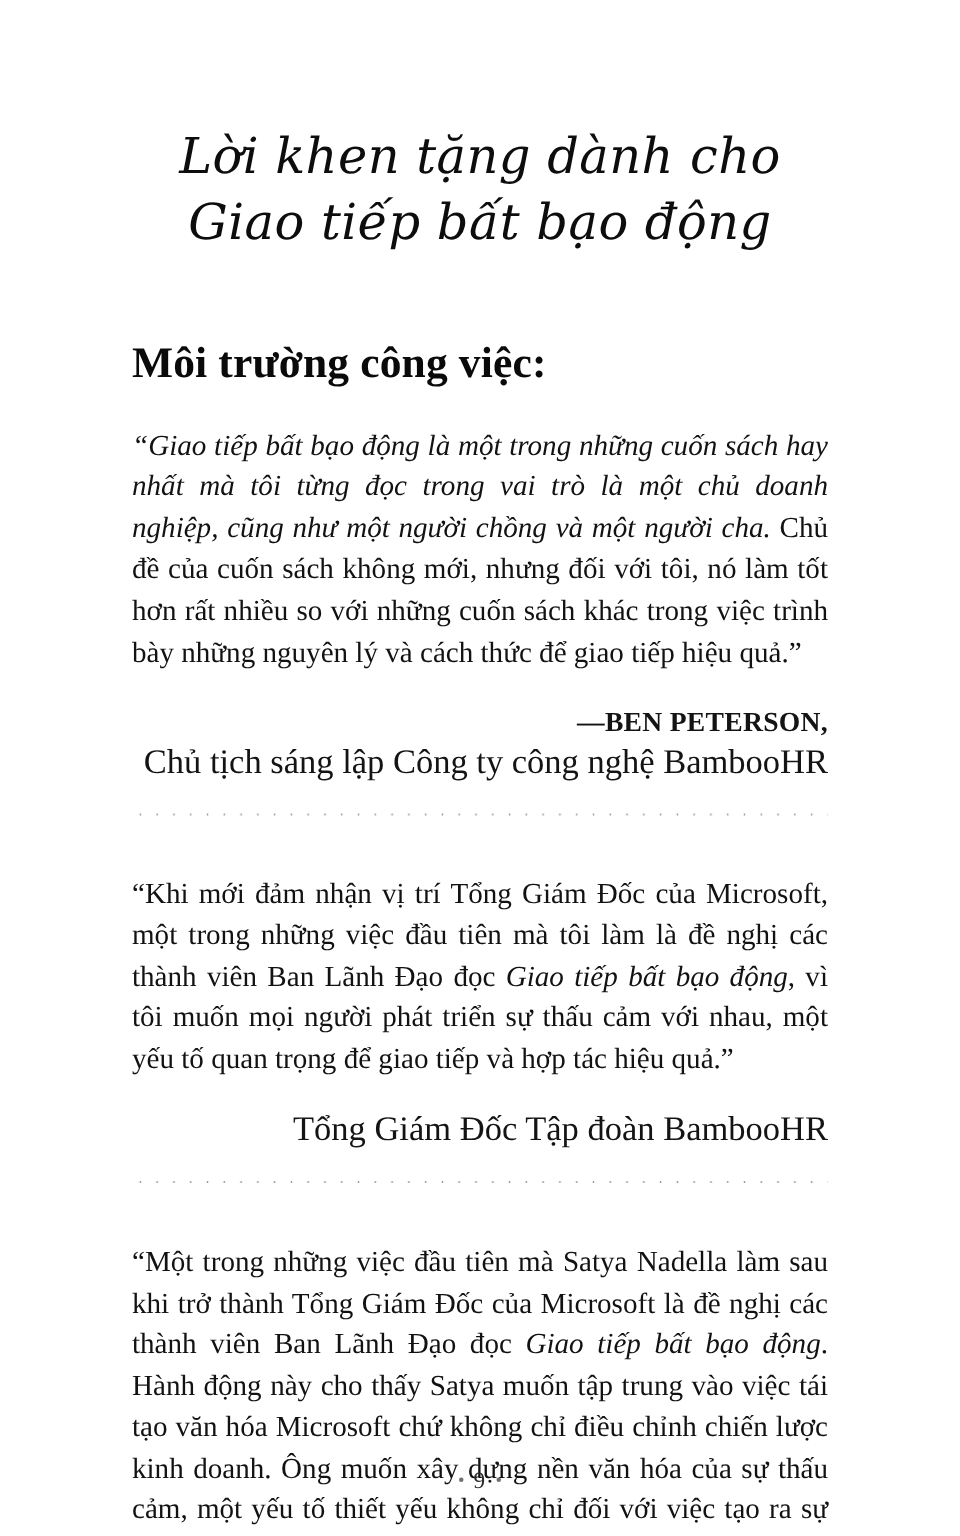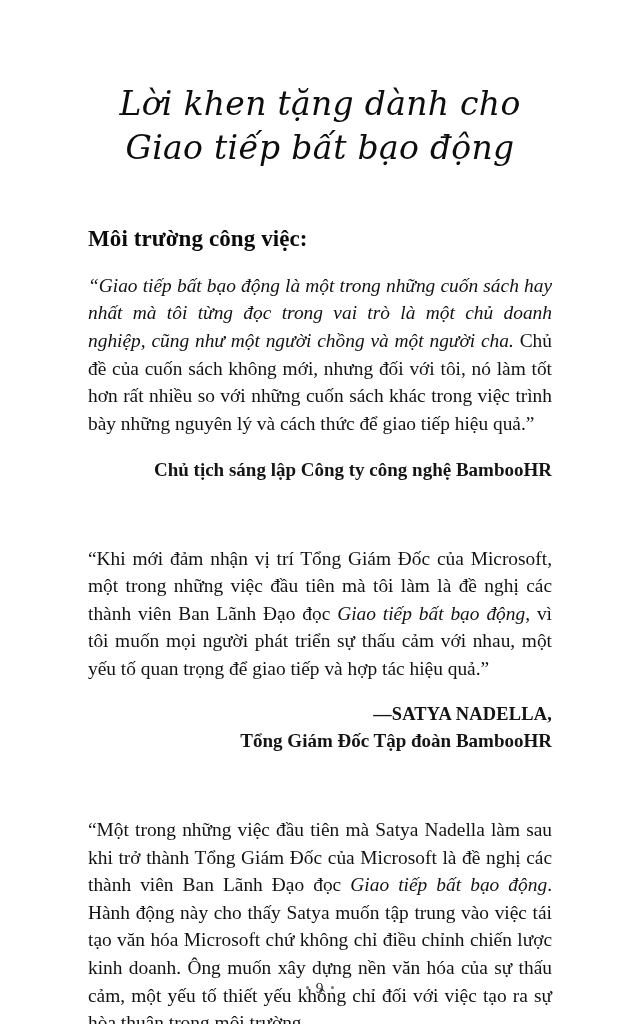--- a/index.html
+++ b/index.html
@@ -46,21 +46,21 @@
     letter-spacing: 0.3px;
     color: #0d0d0d;
   }
   .title-line { display: block; white-space: nowrap; }
 
   
   .section-heading {
     margin-top: 55px;
     font-family: "Liberation Serif", "DejaVu Serif", serif;
     font-weight: 700;
-    font-size: 23px;
+    font-size: 29px;
     line-height: 1.2;
     letter-spacing: 0.1px;
     color: #0a0a0a;
     text-align: left;
   }
 
   
   .quote-block { }
   .quote-block.tight { margin-top: 39px; }
 
@@ -85,22 +85,22 @@
   }
   .attrib-name {
     display: block;
     font-weight: 700;
     letter-spacing: 0.2px;
     font-size: 18.4px;
   }
   .attrib-role {
     display: block;
     margin-top: 1px;
-    font-weight: 700;
-    font-size: 19px;
+    font-weight: 400;
+    font-size: 23px;
   }
 
   
   .divider {
     margin-top: 20px;
     height: 4px;
     width: 100%;
     background-image: radial-gradient(#8d8d93 0 0.9px, transparent 1.2px);
     background-size: 11.2px 4px;
     background-position: 0 1px;
@@ -140,32 +140,32 @@
       <span class="title-line">Giao tiếp bất bạo động</span>
     </div>
 
     <h2 class="section-heading">Môi trường công việc:</h2>
 
     <div class="quote-block">
       <p class="quote-text lead-italic">
         <span>“Giao tiếp bất bạo động là một trong những cuốn sách hay nhất mà tôi từng đọc trong vai trò là một chủ doanh nghiệp, cũng như một người chồng và một người cha.</span><span class="rm"> Chủ đề của cuốn sách không mới, nhưng đối với tôi, nó làm tốt hơn rất nhiều so với những cuốn sách khác trong việc trình bày những nguyên lý và cách thức để giao tiếp hiệu quả.”</span>
       </p>
       <div class="attribution">
+        <span class="attrib-name">—BEN PETERSON,</span>
         <span class="attrib-role">Chủ tịch sáng lập Công ty công nghệ BambooHR</span>
       </div>
     </div>
 
     <div class="divider"></div>
 
     <div class="quote-block tight">
       <p class="quote-text">
         <span>“Khi mới đảm nhận vị trí Tổng Giám Đốc của Microsoft, một trong những việc đầu tiên mà tôi làm là đề nghị các thành viên Ban Lãnh Đạo đọc </span><span class="bt">Giao tiếp bất bạo động</span><span>, vì tôi muốn mọi người phát triển sự thấu cảm với nhau, một yếu tố quan trọng để giao tiếp và hợp tác hiệu quả.”</span>
       </p>
       <div class="attribution">
-        <span class="attrib-name">—SATYA NADELLA,</span>
         <span class="attrib-role">Tổng Giám Đốc Tập đoàn BambooHR</span>
       </div>
     </div>
 
     <div class="divider"></div>
 
     <div class="quote-block tight">
       <p class="quote-text">
         <span>“Một trong những việc đầu tiên mà Satya Nadella làm sau khi trở thành Tổng Giám Đốc của Microsoft là đề nghị các thành viên Ban Lãnh Đạo đọc </span><span class="bt">Giao tiếp bất bạo động</span><span>. Hành động này cho thấy Satya muốn tập trung vào việc tái tạo văn hóa Microsoft chứ không chỉ điều chỉnh chiến lược kinh doanh. Ông muốn xây dựng nền văn hóa của sự thấu cảm, một yếu tố thiết yếu không chỉ đối với việc tạo ra sự hòa thuận trong môi trường</span>
       </p>

